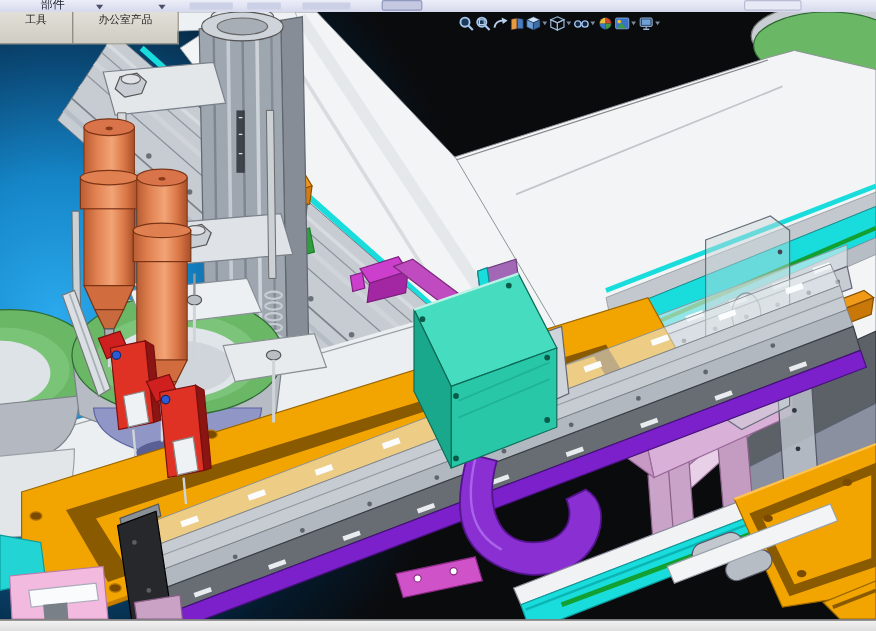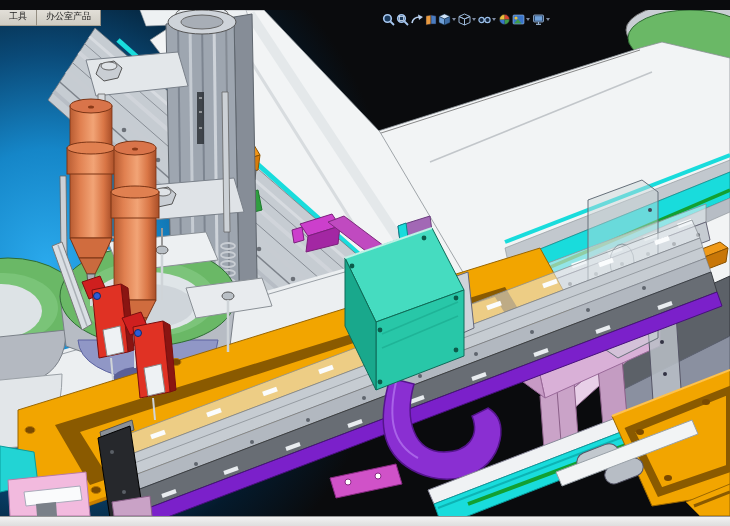--- a/index.html
+++ b/index.html
@@ -13,41 +13,51 @@
     border-right:3px solid transparent;border-top:4px solid #4a5068;}
   .caret.c1{left:80px}.caret.c2{left:132px}
   .ghost{position:absolute;top:2px;height:6px;background:#ccd0e6;border-radius:1px;}
   .g1{left:158px;width:36px}.g2{left:206px;width:28px}.g3{left:252px;width:40px}
   .pressed-btn{position:absolute;left:318px;top:0px;width:34px;height:9px;
     background:#c4c8e0;border:1px solid #9098c0;border-radius:2px;box-sizing:border-box;}
   .right-pill{position:absolute;left:620px;top:0px;width:48px;height:9px;
     background:#e7e9f5;border:1px solid #b8bcd4;border-radius:2px;box-sizing:border-box;}
   
   .tabrow{position:absolute;left:0;top:10px;height:14px;display:flex;z-index:30;}
-  .tab{height:16px;line-height:13px;font-size:9px;color:#1c1c1c;padding:0 9px;
+  .tab{height:27px;line-height:13px;font-size:9px;color:#1c1c1c;padding:0 21px;
     background:linear-gradient(#e2dfd8,#cfccc3);border-right:1px solid #948e82;
     border-bottom:1px solid #aba496;box-sizing:border-box;white-space:nowrap;}
   
   .viewport{position:absolute;left:0;top:10px;width:730px;height:506px;}
   .viewport svg{display:block}
   
   .hud{position:absolute;left:381px;top:2px;display:flex;align-items:center;z-index:20;}
   .hud-btn{width:14px;height:14px;display:flex;align-items:center;justify-content:center;cursor:default;}
   .hud-caret{width:0;height:0;border-left:2.5px solid transparent;border-right:2.5px solid transparent;
     border-top:3px solid #7e8aa0;margin:0 1px;}
   
   .statusbar{position:absolute;left:0;bottom:0;width:730px;height:10px;
     background:linear-gradient(#f2f2f2,#dedede);border-top:1px solid #979797;
     box-sizing:border-box;z-index:30;font-size:7px;color:#555;}
 </style>
 </head>
 <body>
 
 <div class="window">
 
+  <div class="cmdbar">
+    <span class="cmd-label">部件</span>
+    <span class="caret c1"></span>
+    <span class="caret c2"></span>
+    <span class="ghost g1"></span>
+    <span class="ghost g2"></span>
+    <span class="ghost g3"></span>
+    <span class="pressed-btn"></span>
+    <span class="right-pill"></span>
+  </div>
 
   <div class="tabrow">
     <div class="tab">工具</div>
     <div class="tab">办公室产品</div>
   </div>
 
   <div class="viewport">
 
     <div class="hud" id="hud">
         <span class="hud-btn">

